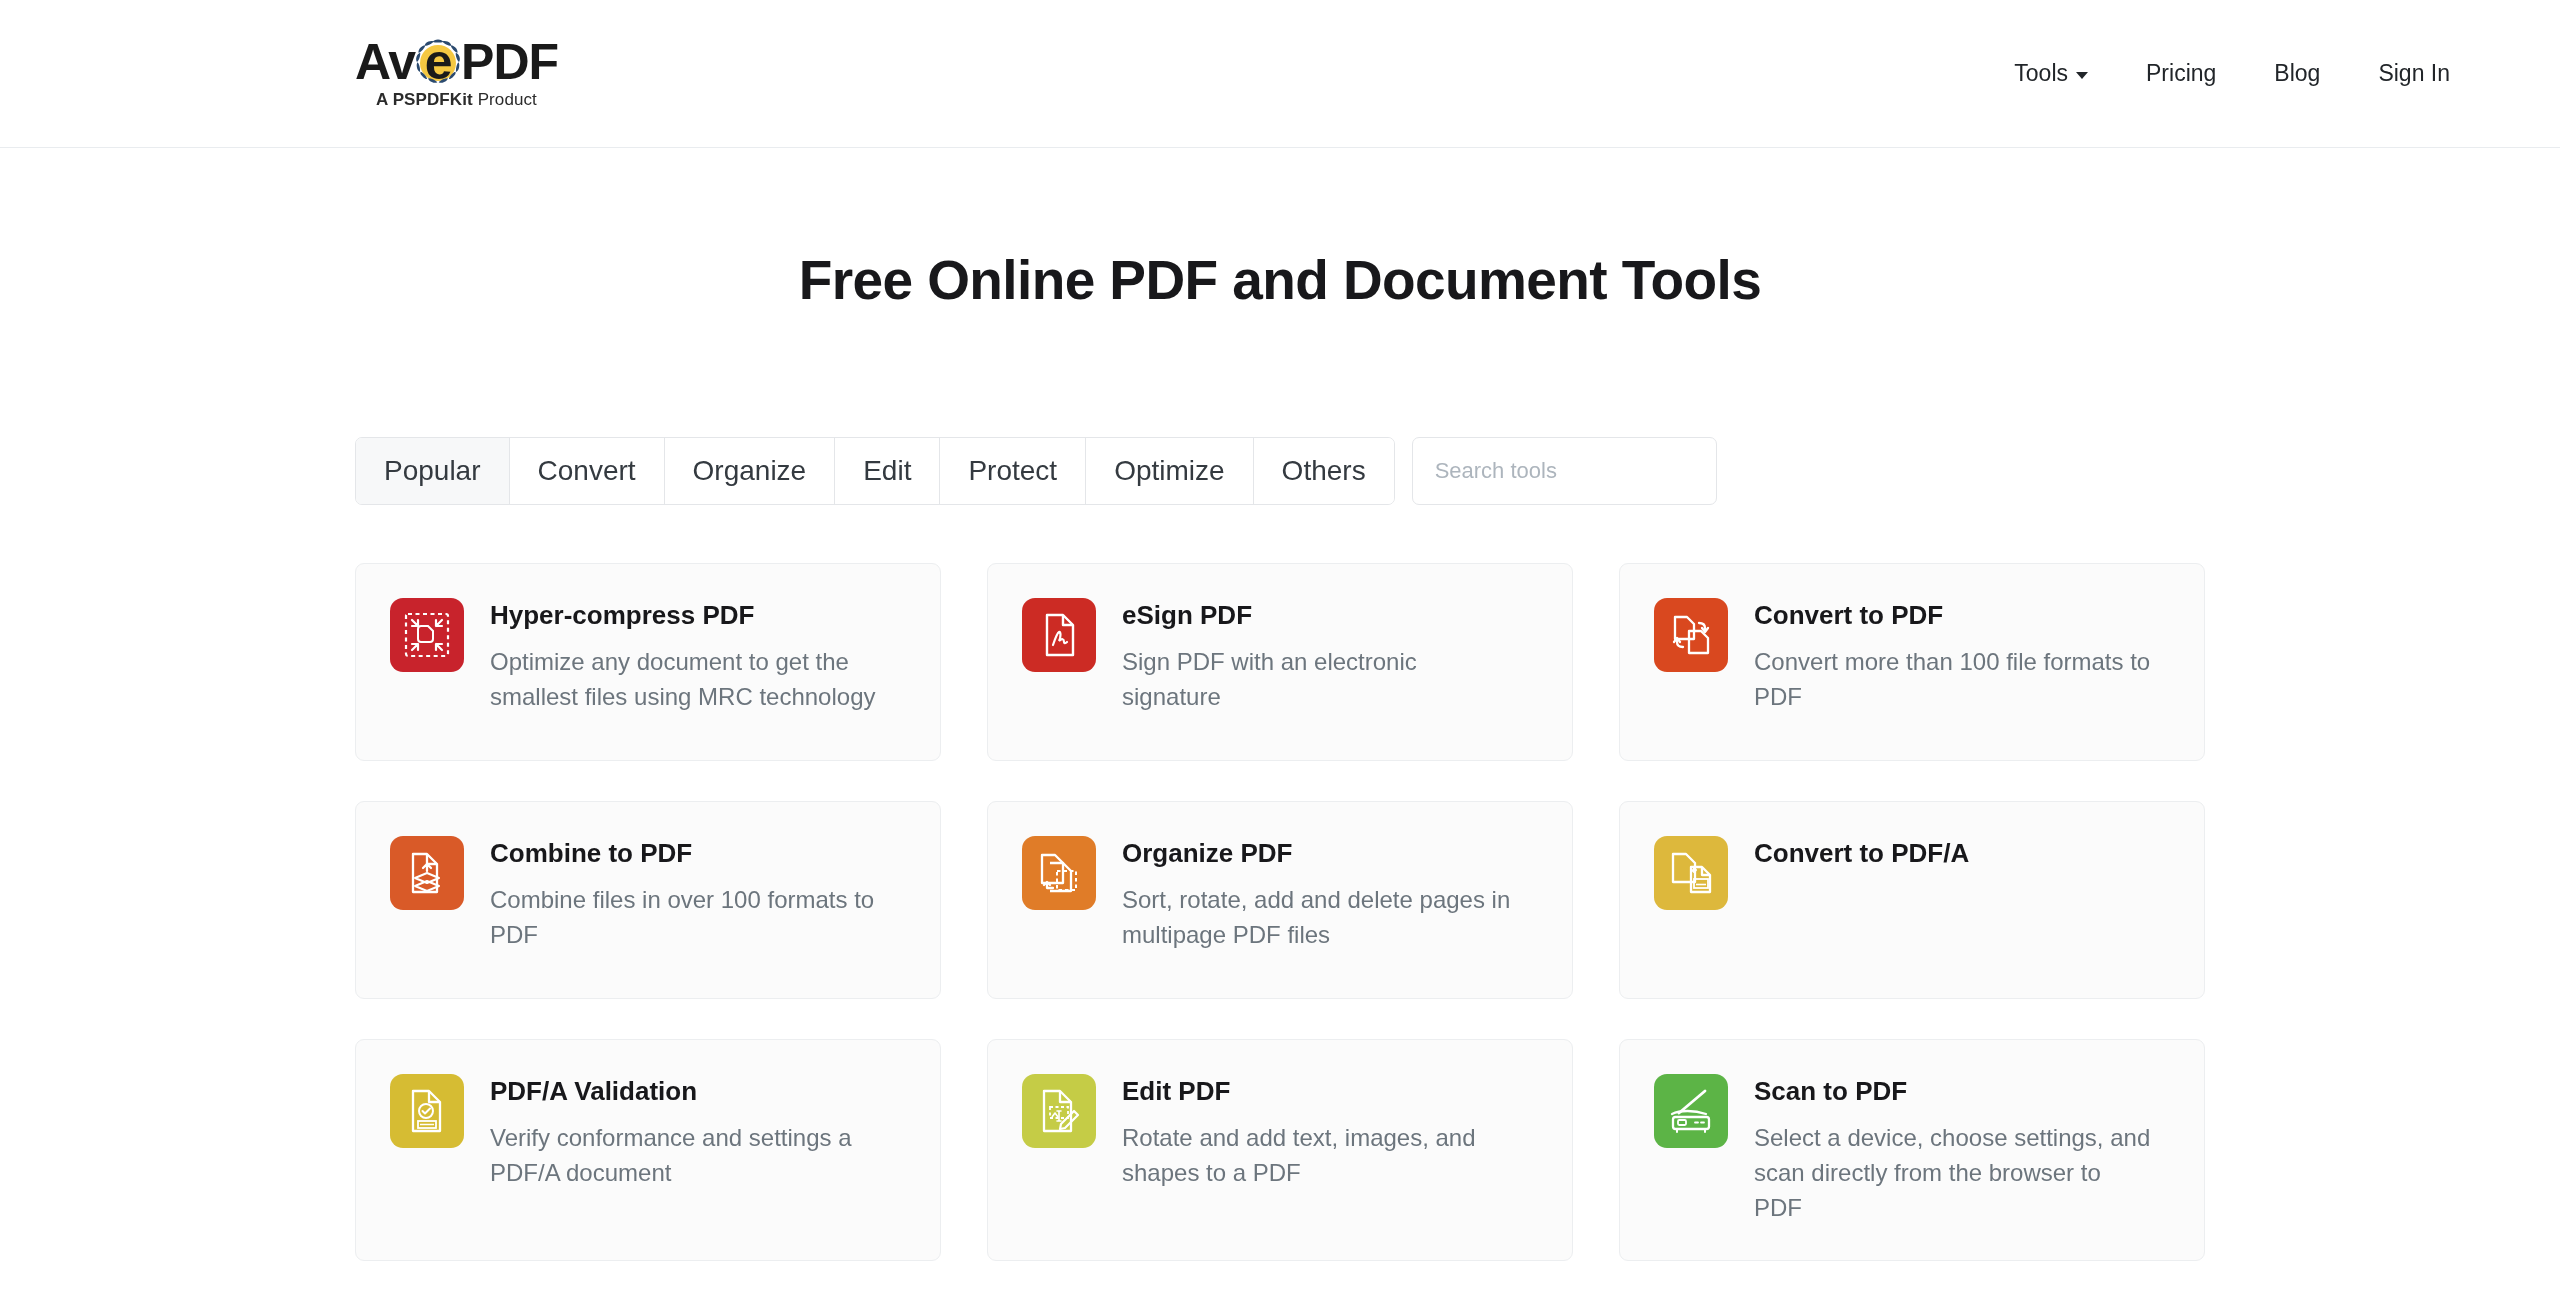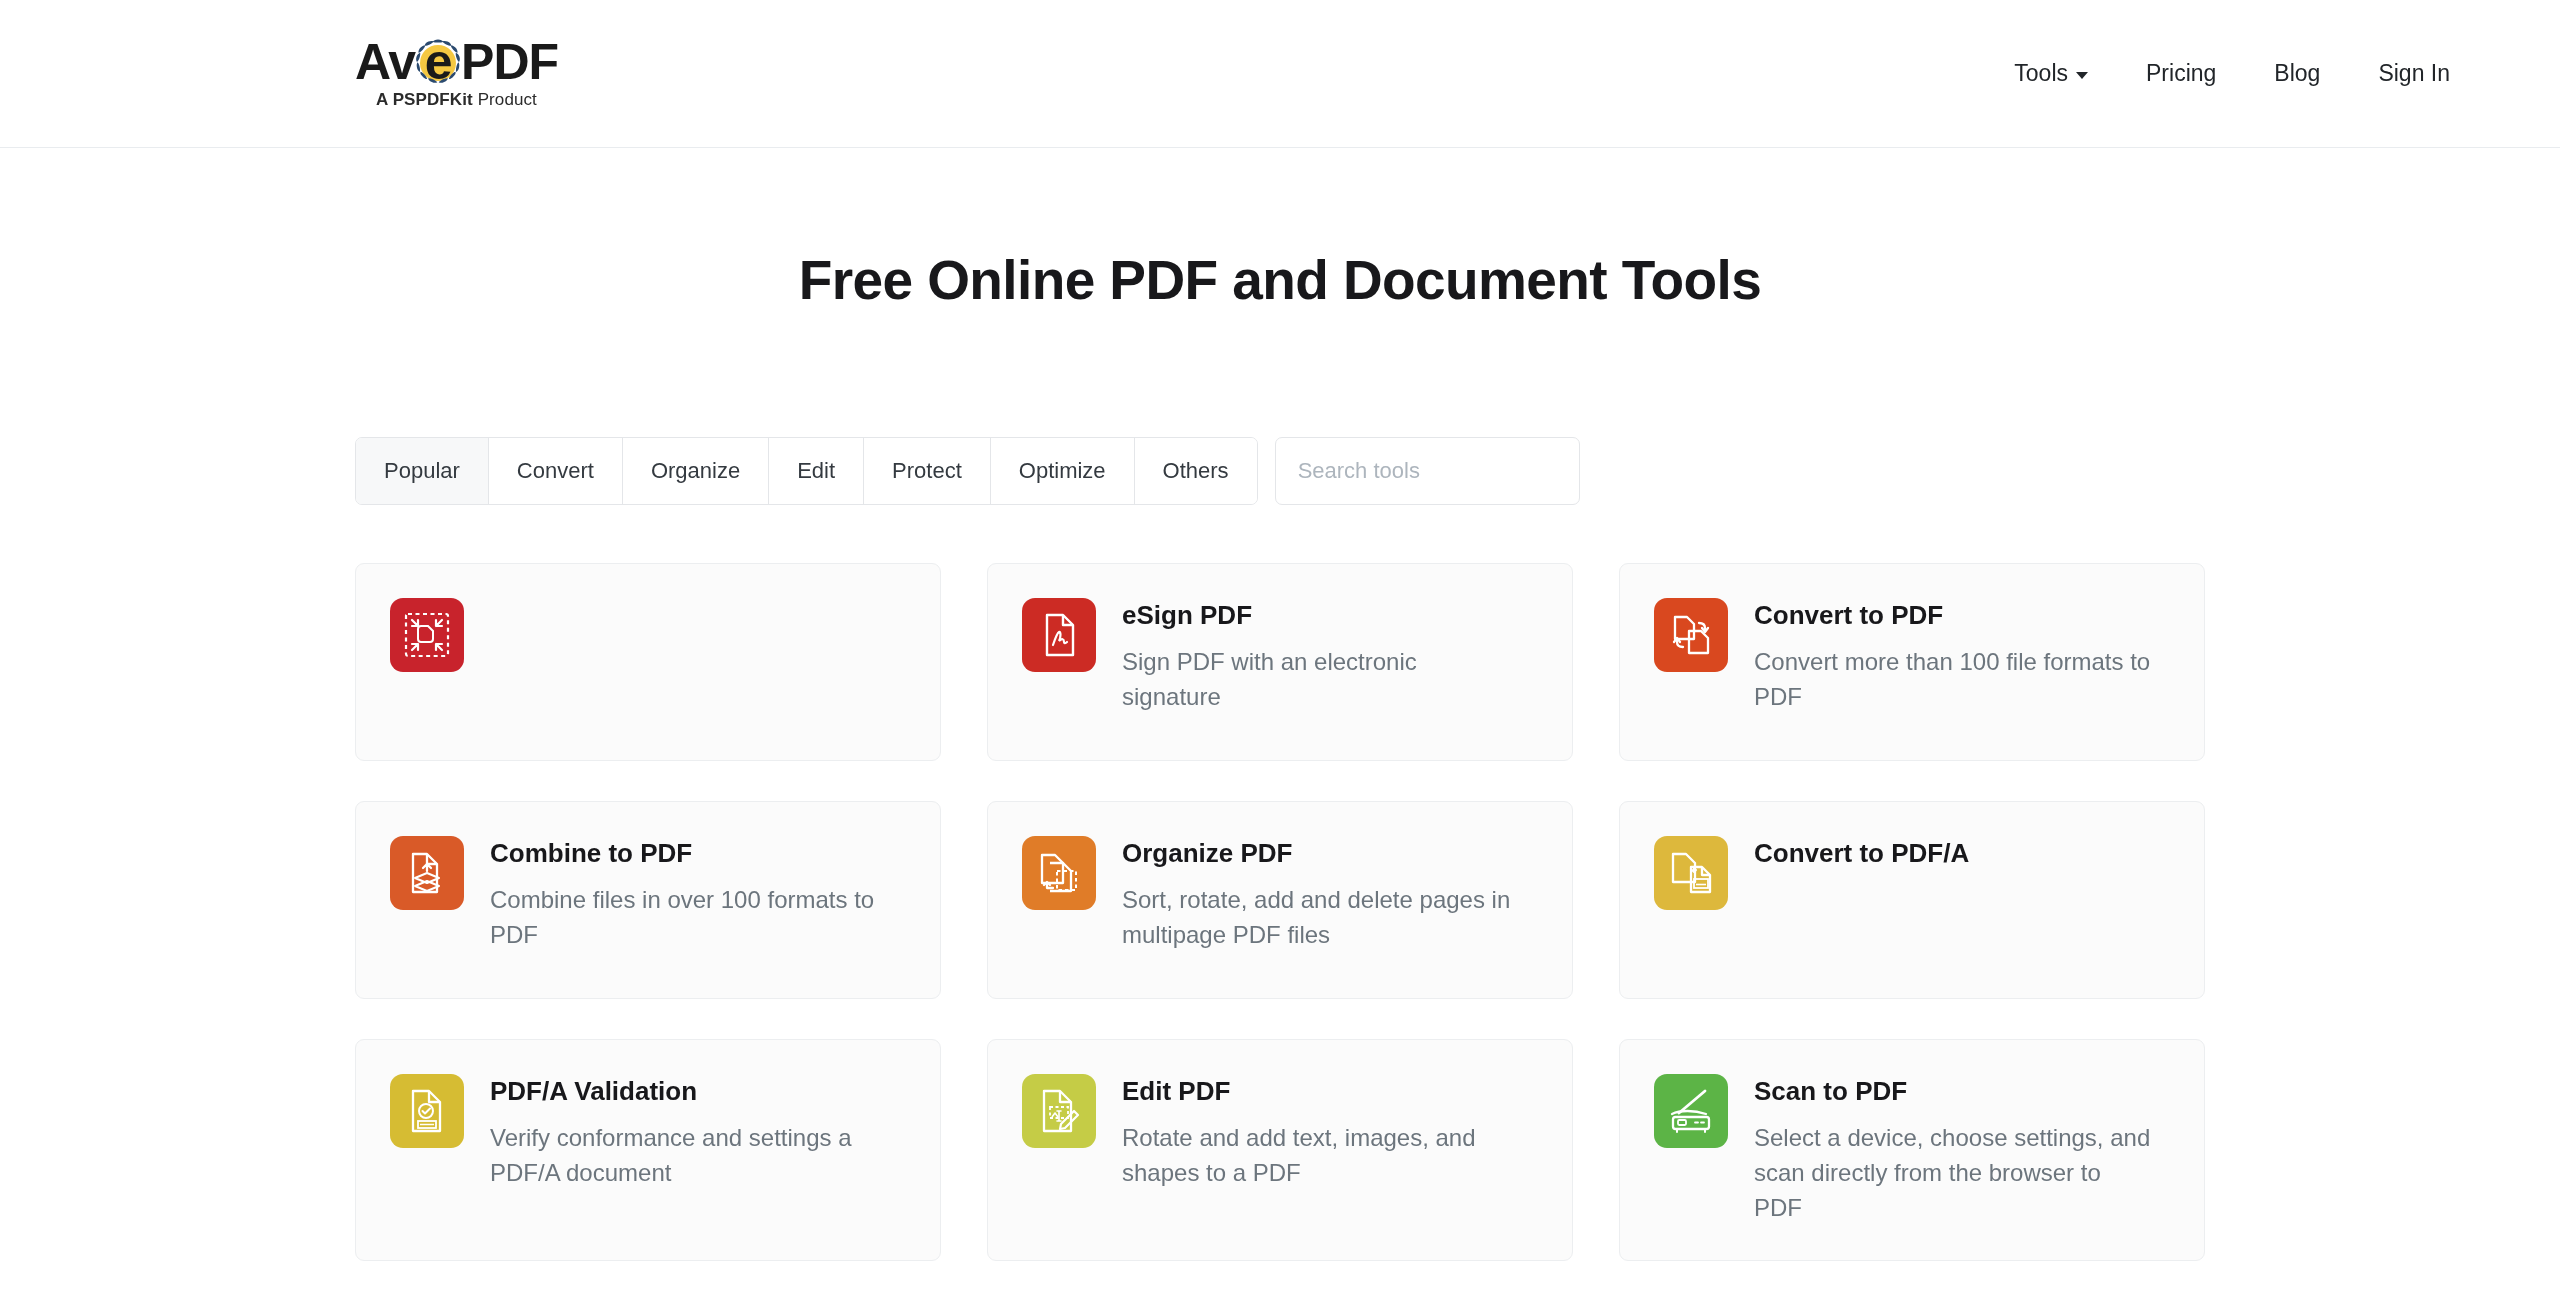--- a/index.html
+++ b/index.html
@@ -127,21 +127,21 @@
     border: 1px solid #e4e6e9;
     border-radius: 7px;
     overflow: hidden;
     background: #ffffff;
     height: 68px;
   }
   .tab {
     display: flex;
     align-items: center;
     padding: 0 28px;
-    font-size: 22px;
+    font-size: 28px;
     color: #343a40;
     border-right: 1px solid #e4e6e9;
     background: #ffffff;
     cursor: pointer;
     white-space: nowrap;
   }
   .tab:last-child { border-right: none; }
   .tab.active { background: #f7f8f9; }
 
   .search-box {
@@ -279,20 +279,24 @@
           <rect x="5" y="5" width="42" height="42" rx="2" stroke-dasharray="4 3.5"></rect>
           <path d="M20 33h9a3 3 0 0 0 3-3V22l-5-5h-7a3 3 0 0 0-3 3v10a3 3 0 0 0 3 3z" stroke-width="2"></path>
           <g stroke-width="2.2" stroke-linecap="round" stroke-linejoin="round">
             <path d="M11 11l6 6M17 11v6h-6"></path>
             <path d="M41 11l-6 6M35 11v6h6"></path>
             <path d="M11 41l6-6M17 41v-6h-6"></path>
             <path d="M41 41l-6-6M35 41v-6h6"></path>
           </g>
         </svg>
       </div>
+      <div class="tool-text">
+        <div class="tool-title">Hyper-compress PDF</div>
+        <div class="tool-desc">Optimize any document to get the smallest files using MRC technology</div>
+      </div>
     </div>
 
     <div class="tool-card">
       <div class="tool-icon" style="background:#cc2b24">
         <svg viewBox="0 0 52 52" width="52" height="52" fill="none" stroke="#ffffff" stroke-width="2.4">
           <path d="M14 6h16l10 10v30H14z" stroke-linejoin="round"></path>
           <path d="M30 6v10h10" stroke-linejoin="round"></path>
           <path d="M20 36c2-6 4-12 6-13s2 5 0 9c3-3 5-2 5 1 0 1 1 2 3 0" stroke-width="2.2" stroke-linecap="round"></path>
         </svg>
       </div>

